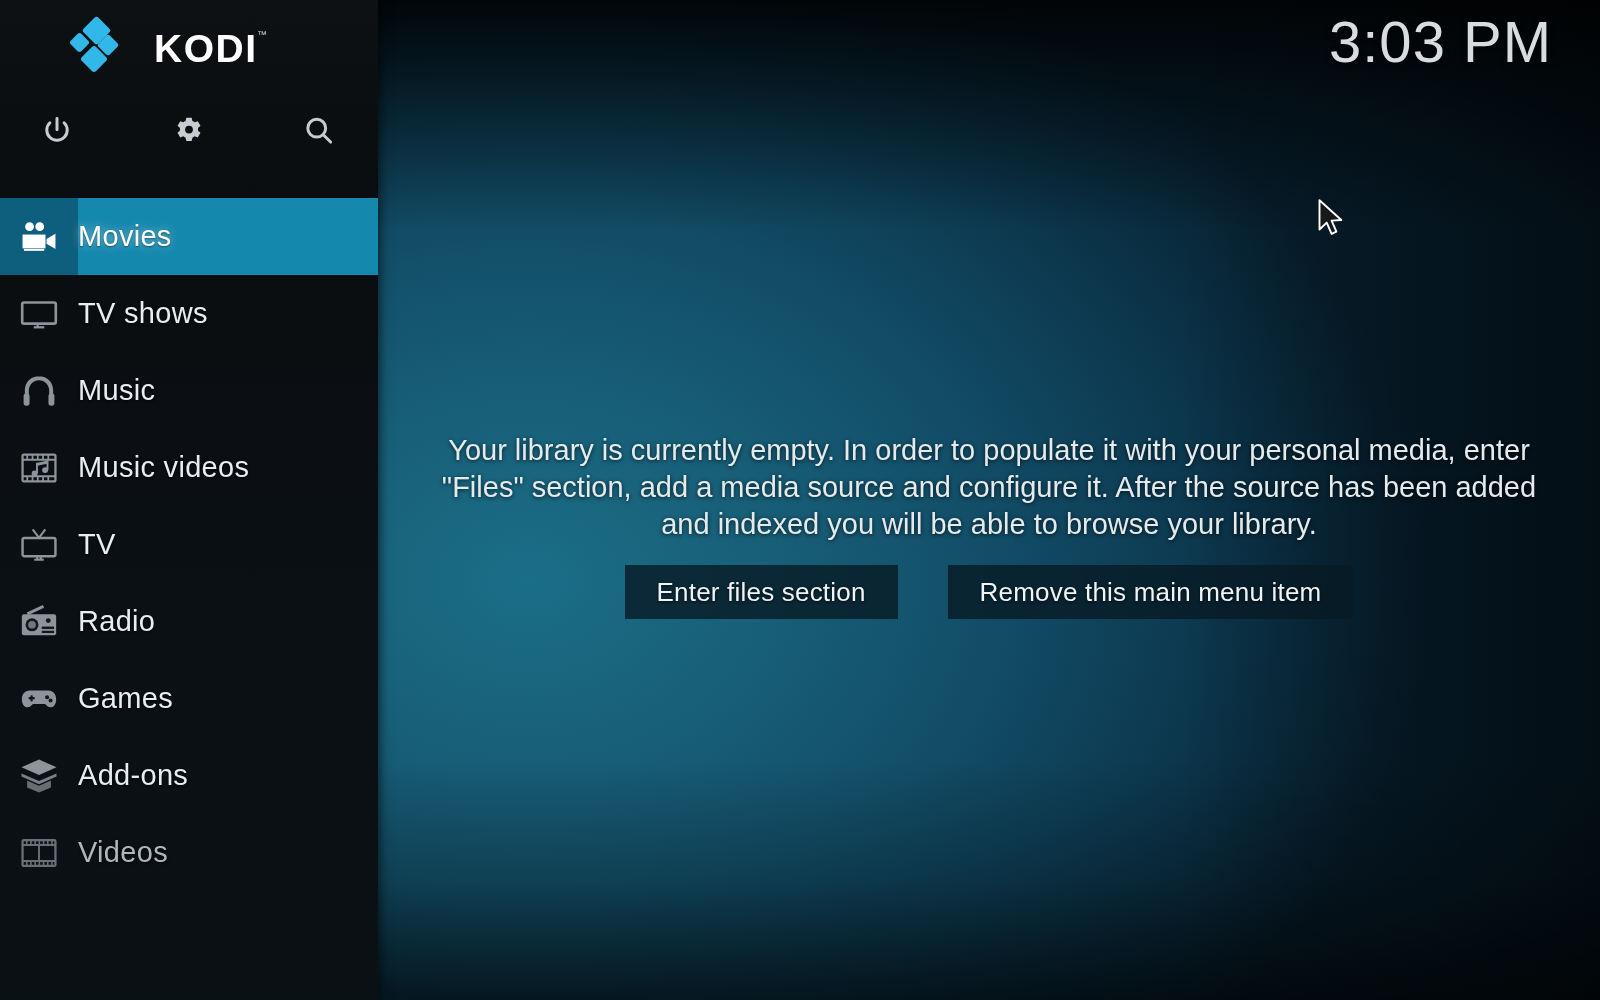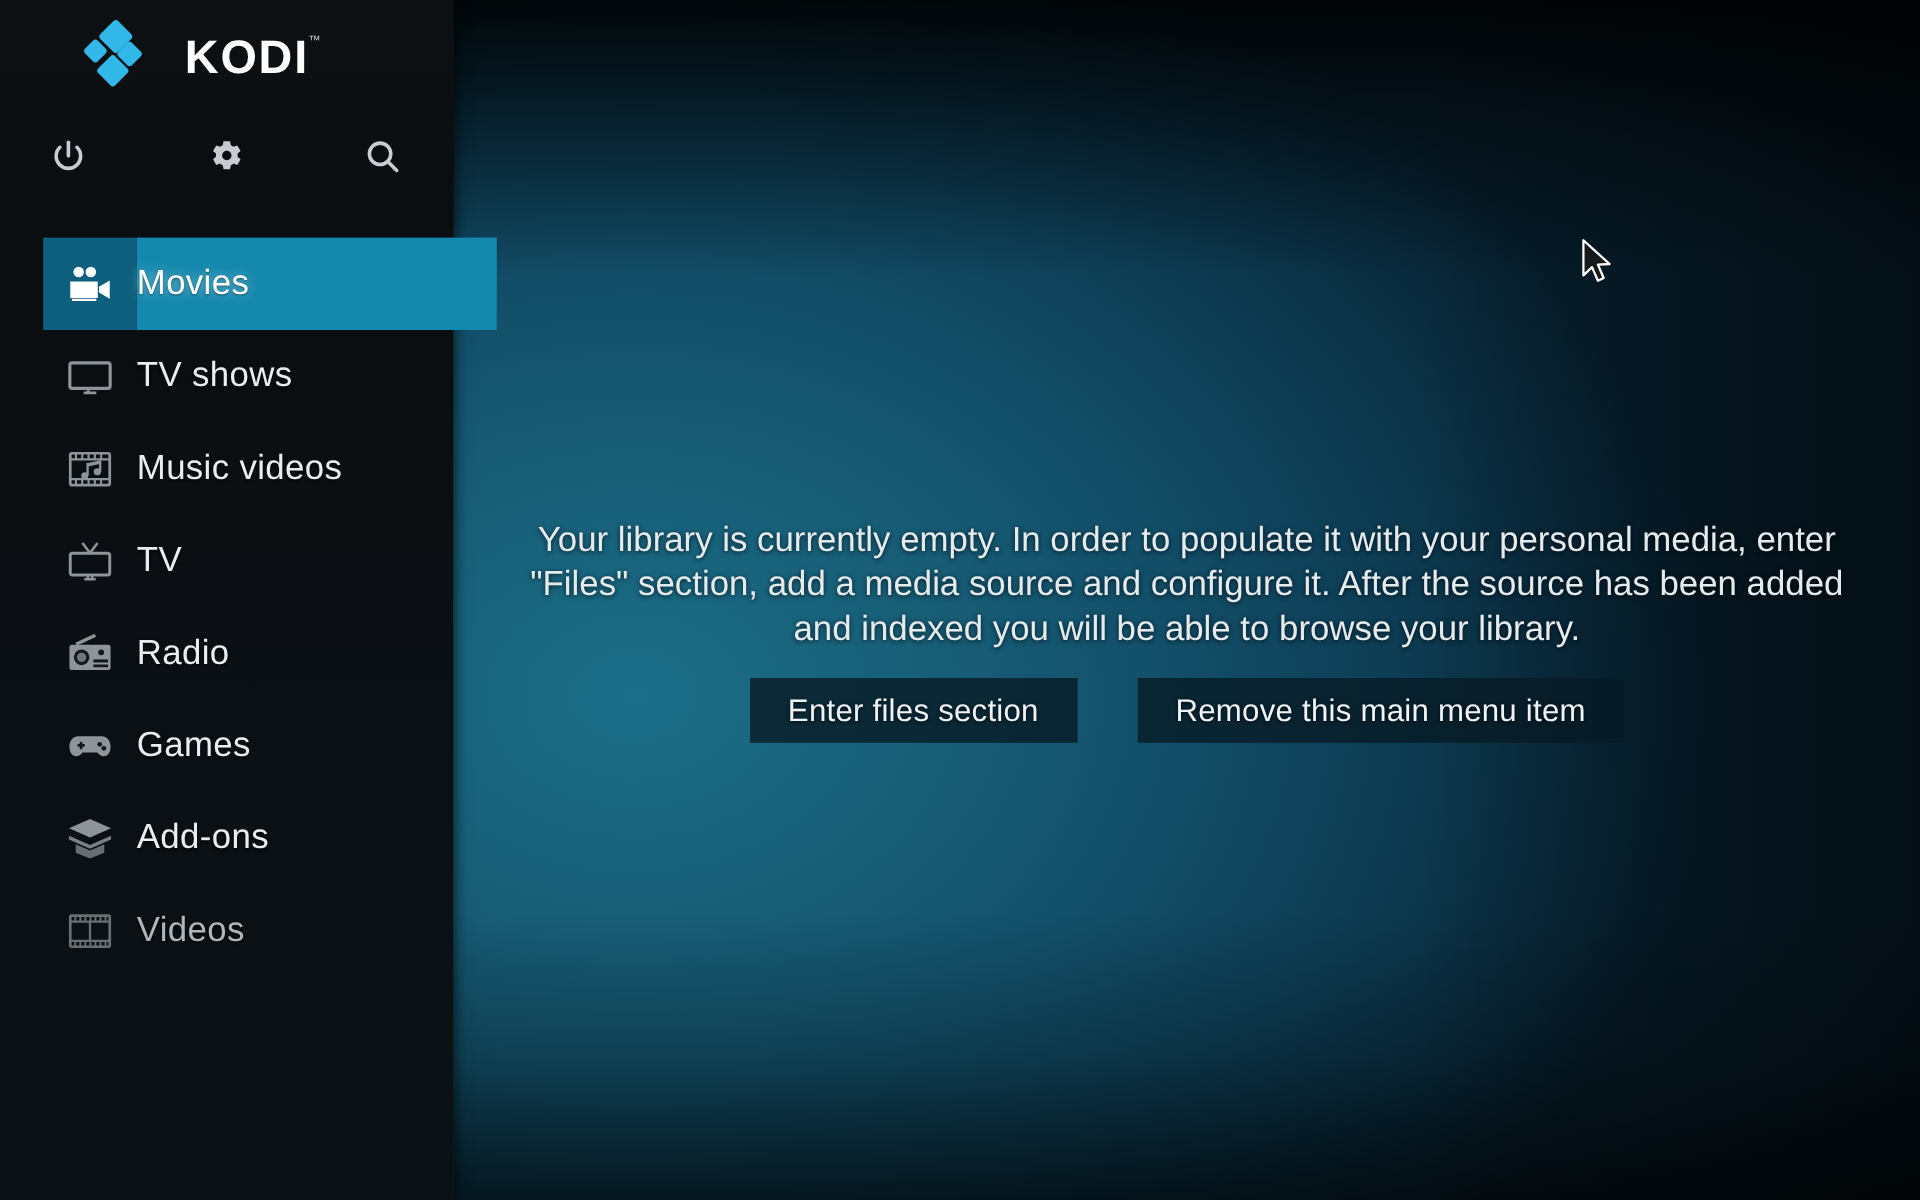--- a/index.html
+++ b/index.html
@@ -81,21 +81,21 @@
   }
   .tool-btn {
     position:absolute; top:0;
     width:62px; height:62px;
     display:flex; align-items:center; justify-content:center;
     cursor:pointer;
   }
   .tool-btn svg { display:block; }
 
   
-  #menu { position:absolute; left:0; top:198px; width:350px;padding-left:36px; }
+  #menu { position:absolute; left:0; top:198px; width:350px; }
   .menu-row {
     position:relative;
     height:77px;
     display:flex; align-items:center;
     cursor:pointer;
   }
   .menu-icon {
     width:78px; min-width:78px;
     display:flex; align-items:center; justify-content:center;
   }
@@ -156,20 +156,21 @@
 </head>
 <body>
 
 <div id="screen">
 
   <div id="bg"></div>
   <div id="bg-top-shade"></div>
   <div id="bg-bottom-shade"></div>
   <div id="bg-right-shade"></div>
 
+  <div id="clock">3:03 PM</div>
 
   <div id="sidebar">
 
     <div id="sidebar-header">
       <div id="logo">
         <div id="logo-mark">
           <div class="dia" style="left:14px; top:2px;  width:21px; height:21px;"></div>
           <div class="dia" style="left:0px;  top:17px; width:15px; height:15px;"></div>
           <div class="dia" style="left:28px; top:19px; width:16px; height:16px;"></div>
           <div class="dia" style="left:12px; top:31px; width:20px; height:20px;"></div>
@@ -228,20 +229,30 @@
         <div class="menu-icon">
           <svg width="42" height="42" viewBox="0 0 24 24" fill="none" stroke="#8d959b" stroke-width="1.5">
             <rect x="2.4" y="5.4" width="19.2" height="12.1" rx="1.1"></rect>
             <path d="M9 19.6h6" stroke-width="1.3"></path>
             <path d="M11.2 17.5v2.1" stroke-width="1.3"></path>
           </svg>
         </div>
         <div class="menu-label">TV shows</div>
       </div>
 
+      <div class="menu-row">
+        <div class="menu-icon">
+          <svg width="42" height="42" viewBox="0 0 24 24" fill="#8d959b">
+            <path d="M12 3.6c-4.6 0-8.1 3.5-8.1 8v3.2h2.3v-3.2c0-3.3 2.6-5.8 5.8-5.8s5.8 2.5 5.8 5.8v3.2h2.3v-3.2c0-4.5-3.5-8-8.1-8z"></path>
+            <rect x="3.2" y="13.4" width="3.4" height="7.0" rx="1.5"></rect>
+            <rect x="17.4" y="13.4" width="3.4" height="7.0" rx="1.5"></rect>
+          </svg>
+        </div>
+        <div class="menu-label">Music</div>
+      </div>
 
       <div class="menu-row">
         <div class="menu-icon">
           <svg width="42" height="42" viewBox="0 0 24 24" fill="none" stroke="#8d959b" stroke-width="1.3">
             <rect x="2.6" y="4.4" width="18.8" height="15.2" rx="0.8"></rect>
             <path d="M2.6 7.3h18.8M2.6 16.7h18.8" stroke-width="1.1"></path>
             <path d="M5.3 4.4v2.9M8.3 4.4v2.9M11.3 4.4v2.9M14.3 4.4v2.9M17.3 4.4v2.9" stroke-width="1"></path>
             <path d="M5.3 16.7v2.9M8.3 16.7v2.9M11.3 16.7v2.9M14.3 16.7v2.9M17.3 16.7v2.9" stroke-width="1"></path>
             <g fill="#8d959b" stroke="none">
               <path d="M11.0 9.0 L17.2 7.7 v1.7 L11.0 10.7 z"></path>

